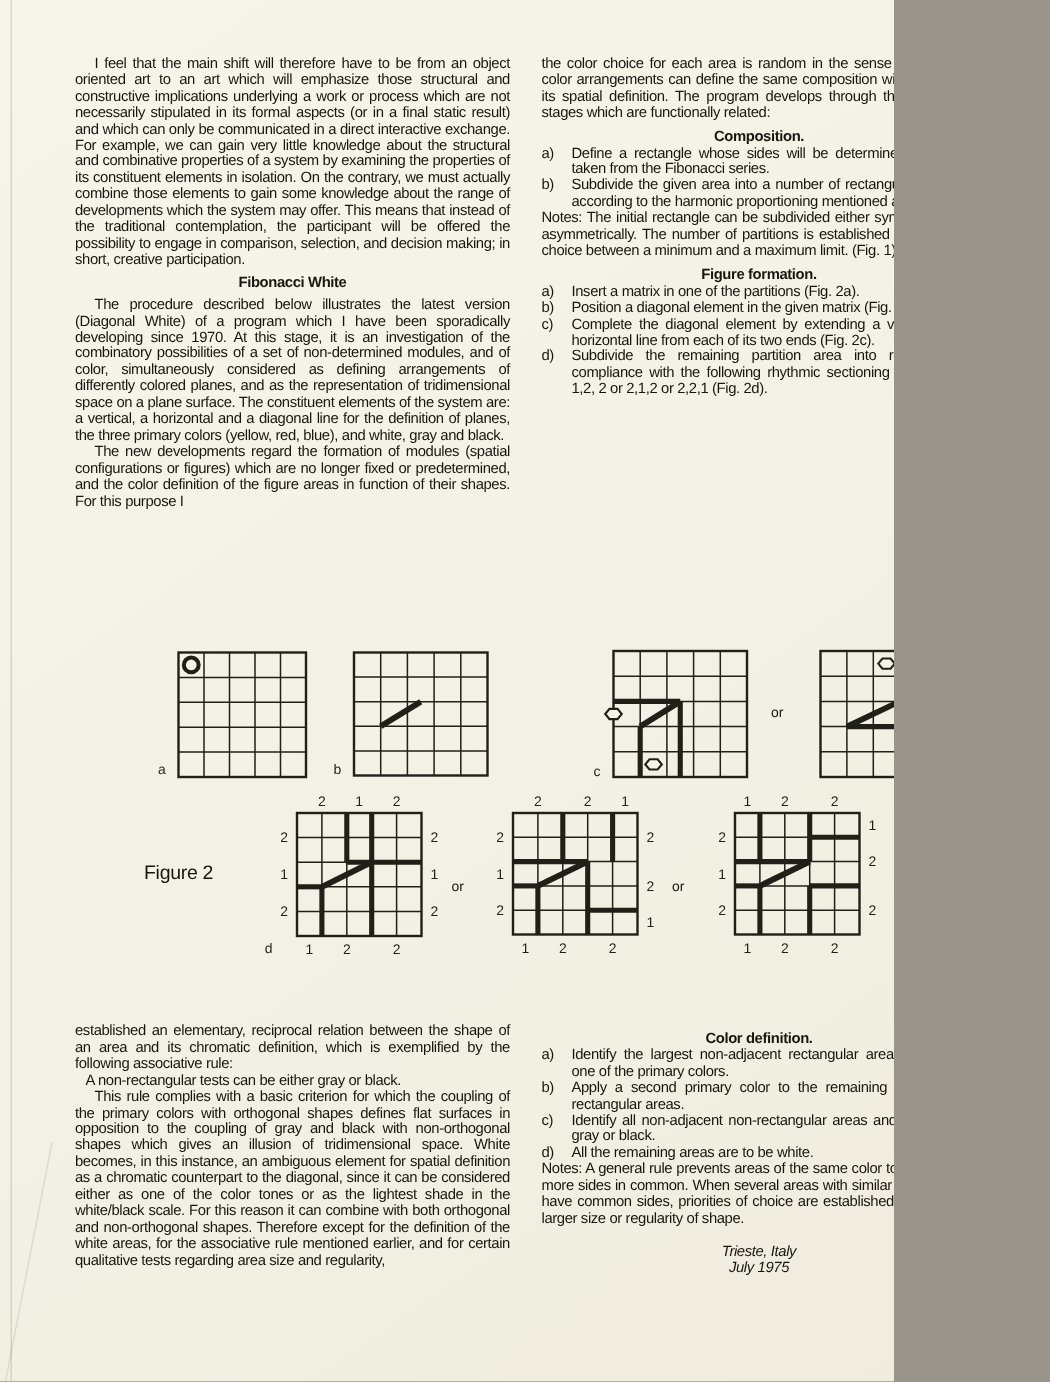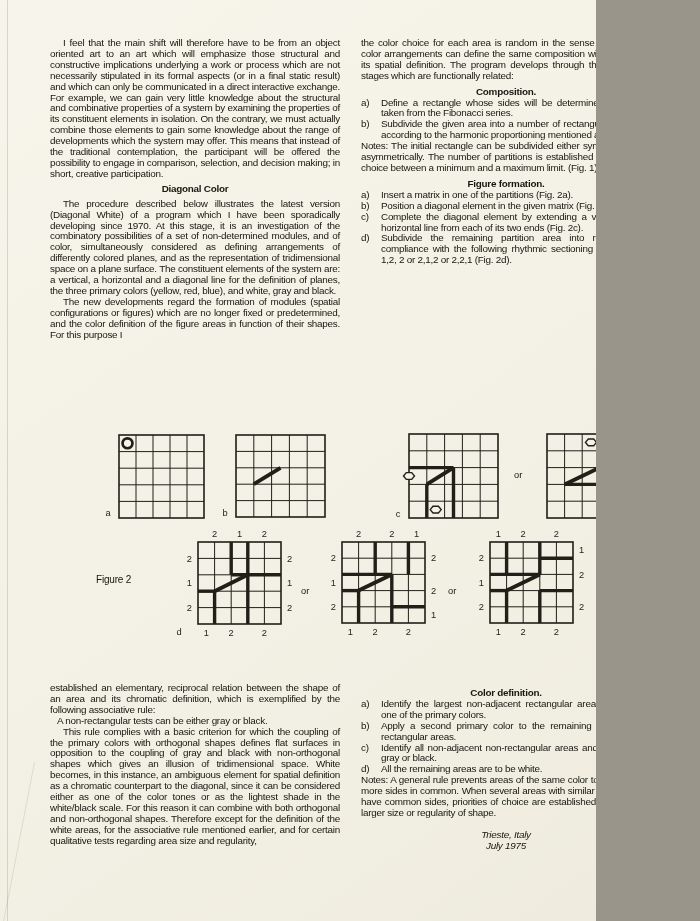--- a/index.html
+++ b/index.html
@@ -18,36 +18,36 @@
   .hc{font-weight:bold;text-align:center;margin:4px 0 4px !important;}
   .hl{font-weight:bold;margin:5px 0 0 !important;text-align:center;}
   .li{display:flex;}
   .li .m{flex:0 0 20px;}
   .li .t{flex:1;text-align:justify;}
   .rule{padding-left:7px;text-align:left;}
   .sig{margin-top:11px !important;text-align:center;font-style:italic;}
   .pageno{position:absolute;top:868px;left:0;width:700px;text-align:right;
           font-size:11px;letter-spacing:0.2px;}
   #figure-layer{position:absolute;left:0;top:0;width:700px;height:921px;}
-  .figlabel{position:absolute;font-size:10px;letter-spacing:-0.2px;}
+  .figlabel{position:absolute;font-size:13px;letter-spacing:-0.2px;}
   .orlabel{position:absolute;font-size:9.3px;}
   svg{position:absolute;overflow:visible;}
   svg text{font-family:"Liberation Sans", sans-serif;}
 </style>
 </head>
 <body>
 
 <div class="page">
 
   <div class="artifact edge"></div>
   <div class="artifact scratch"></div>
 
   <div class="col" style="left:50px;top:38px;">
     <p class="ind">I feel that the main shift will therefore have to be from an object oriented art to an art which will emphasize those structural and constructive implications underlying a work or process which are not necessarily stipulated in its formal aspects (or in a final static result) and which can only be communicated in a direct interactive exchange. For example, we can gain very little knowledge about the structural and combinative properties of a system by examining the properties of its constituent elements in isolation. On the contrary, we must actually combine those elements to gain some knowledge about the range of developments which the system may offer. This means that instead of the traditional contemplation, the participant will be offered the possibility to engage in comparison, selection, and decision making; in short, creative participation.</p>
-    <p class="hc">Diagonal Color</p>
+    <p class="hc">Fibonacci White</p>
     <p class="ind">The procedure described below illustrates the latest version (Diagonal White) of a program which I have been sporadically developing since 1970. At this stage, it is an investigation of the combinatory possibilities of a set of non-determined modules, and of color, simultaneously considered as defining arrangements of differently colored planes, and as the representation of tridimensional space on a plane surface. The constituent elements of the system are: a vertical, a horizontal and a diagonal line for the definition of planes, the three primary colors (yellow, red, blue), and white, gray and black.</p>
     <p class="ind">The new developments regard the formation of modules (spatial configurations or figures) which are no longer fixed or predetermined, and the color definition of the figure areas in function of their shapes. For this purpose I</p>
   </div>
 
   <div class="col" style="left:361px;top:38px;">
     <p>the color choice for each area is random in the sense that different color arrangements can define the same composition without altering its spatial definition. The program develops through three separate stages which are functionally related:</p>
     <p class="hl">Composition.</p>
     <div class="li">
       <span class="m">a)</span>
       <span class="t">Define a rectangle whose sides will be determined by a ratio taken from the Fibonacci series.</span>

